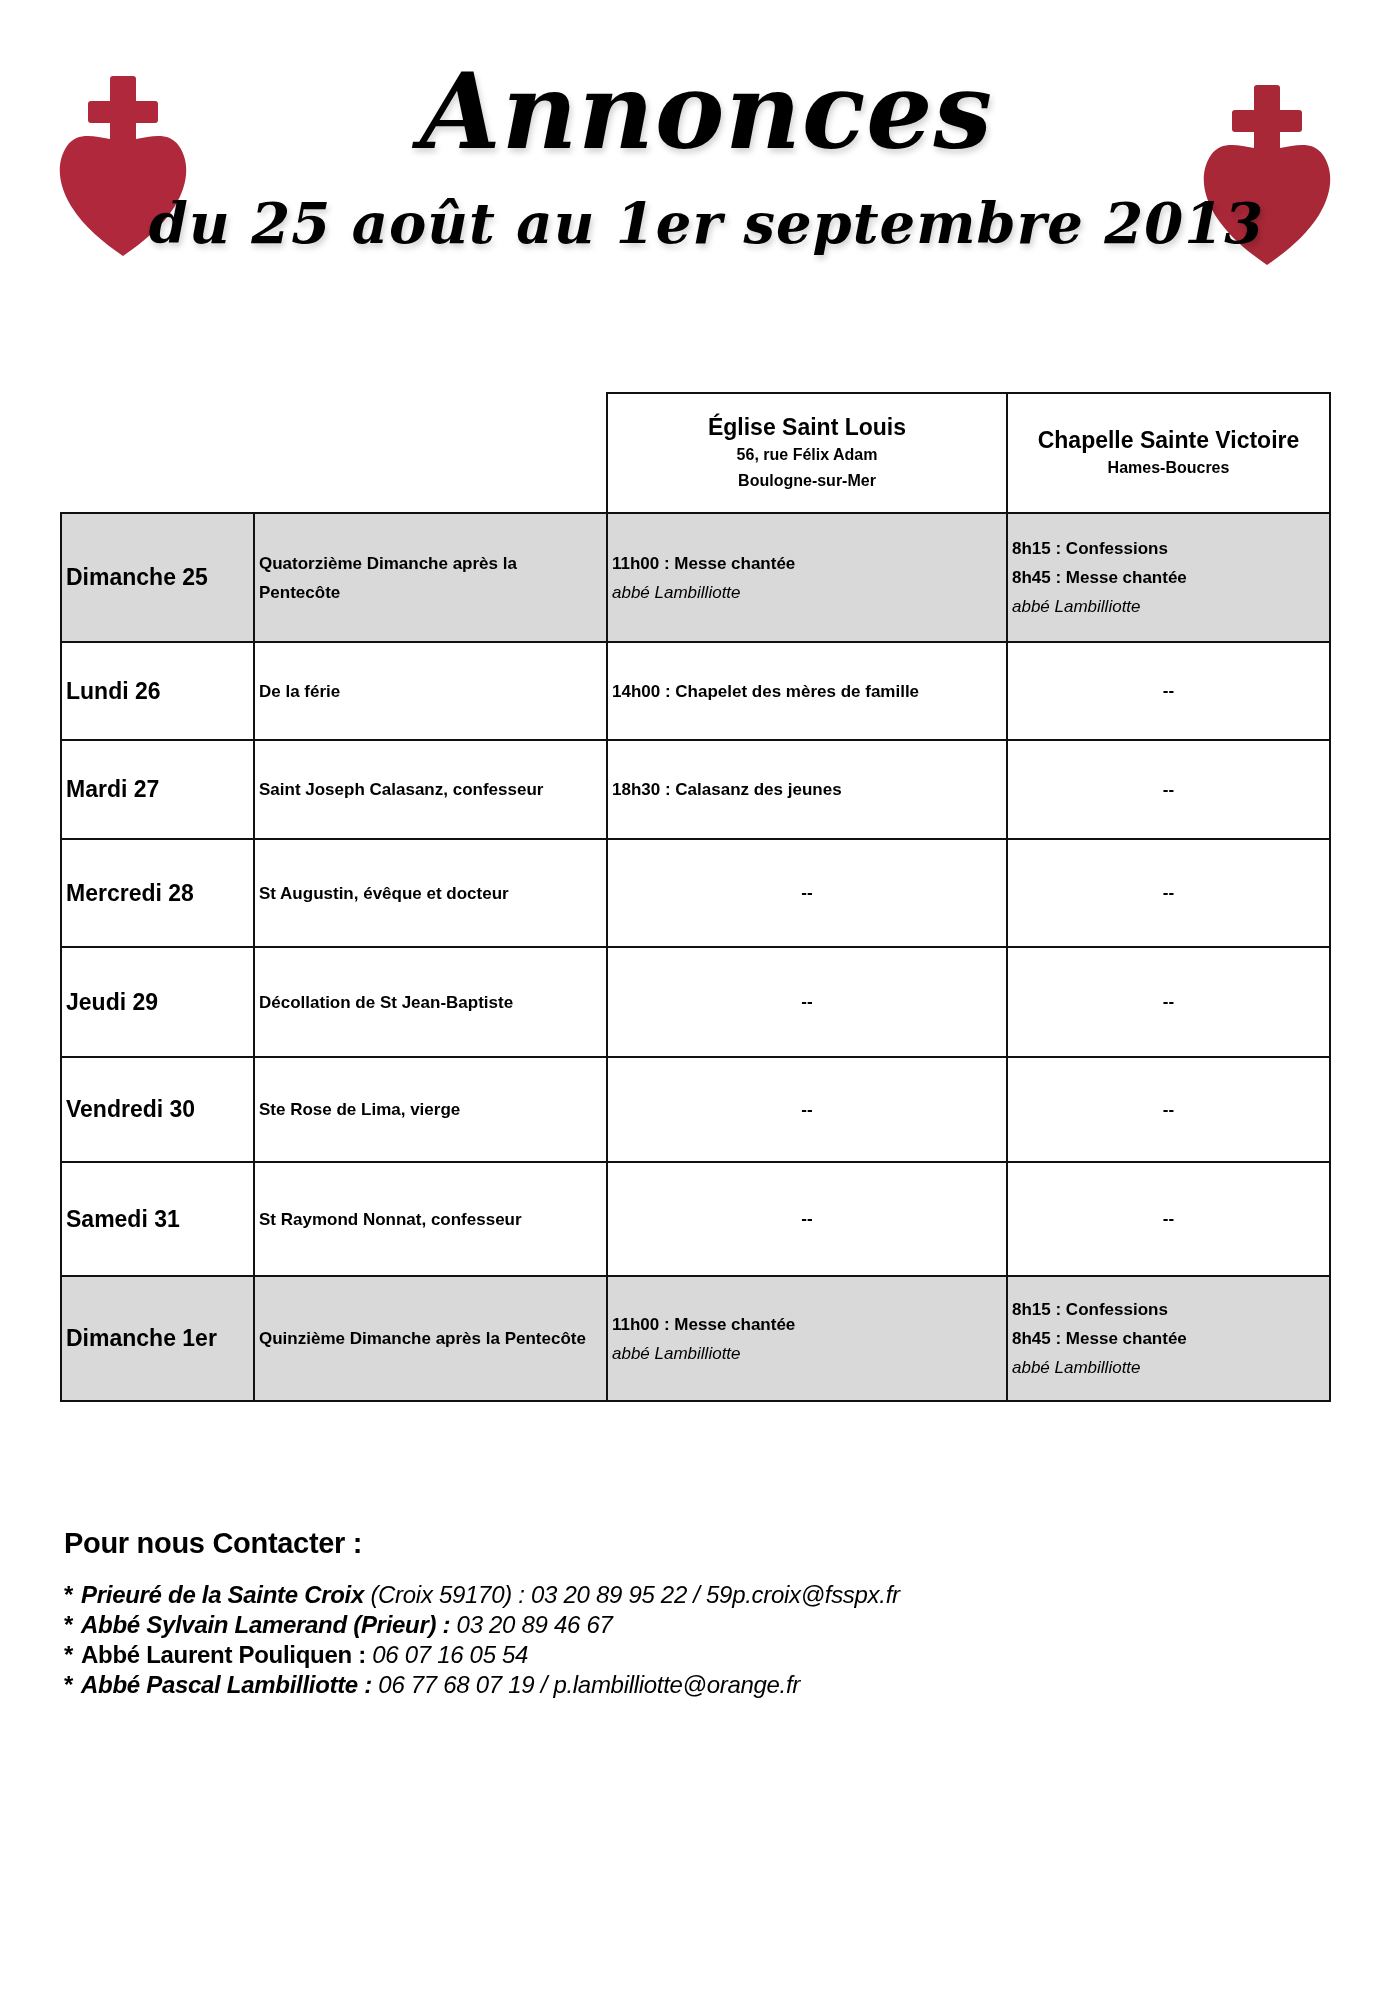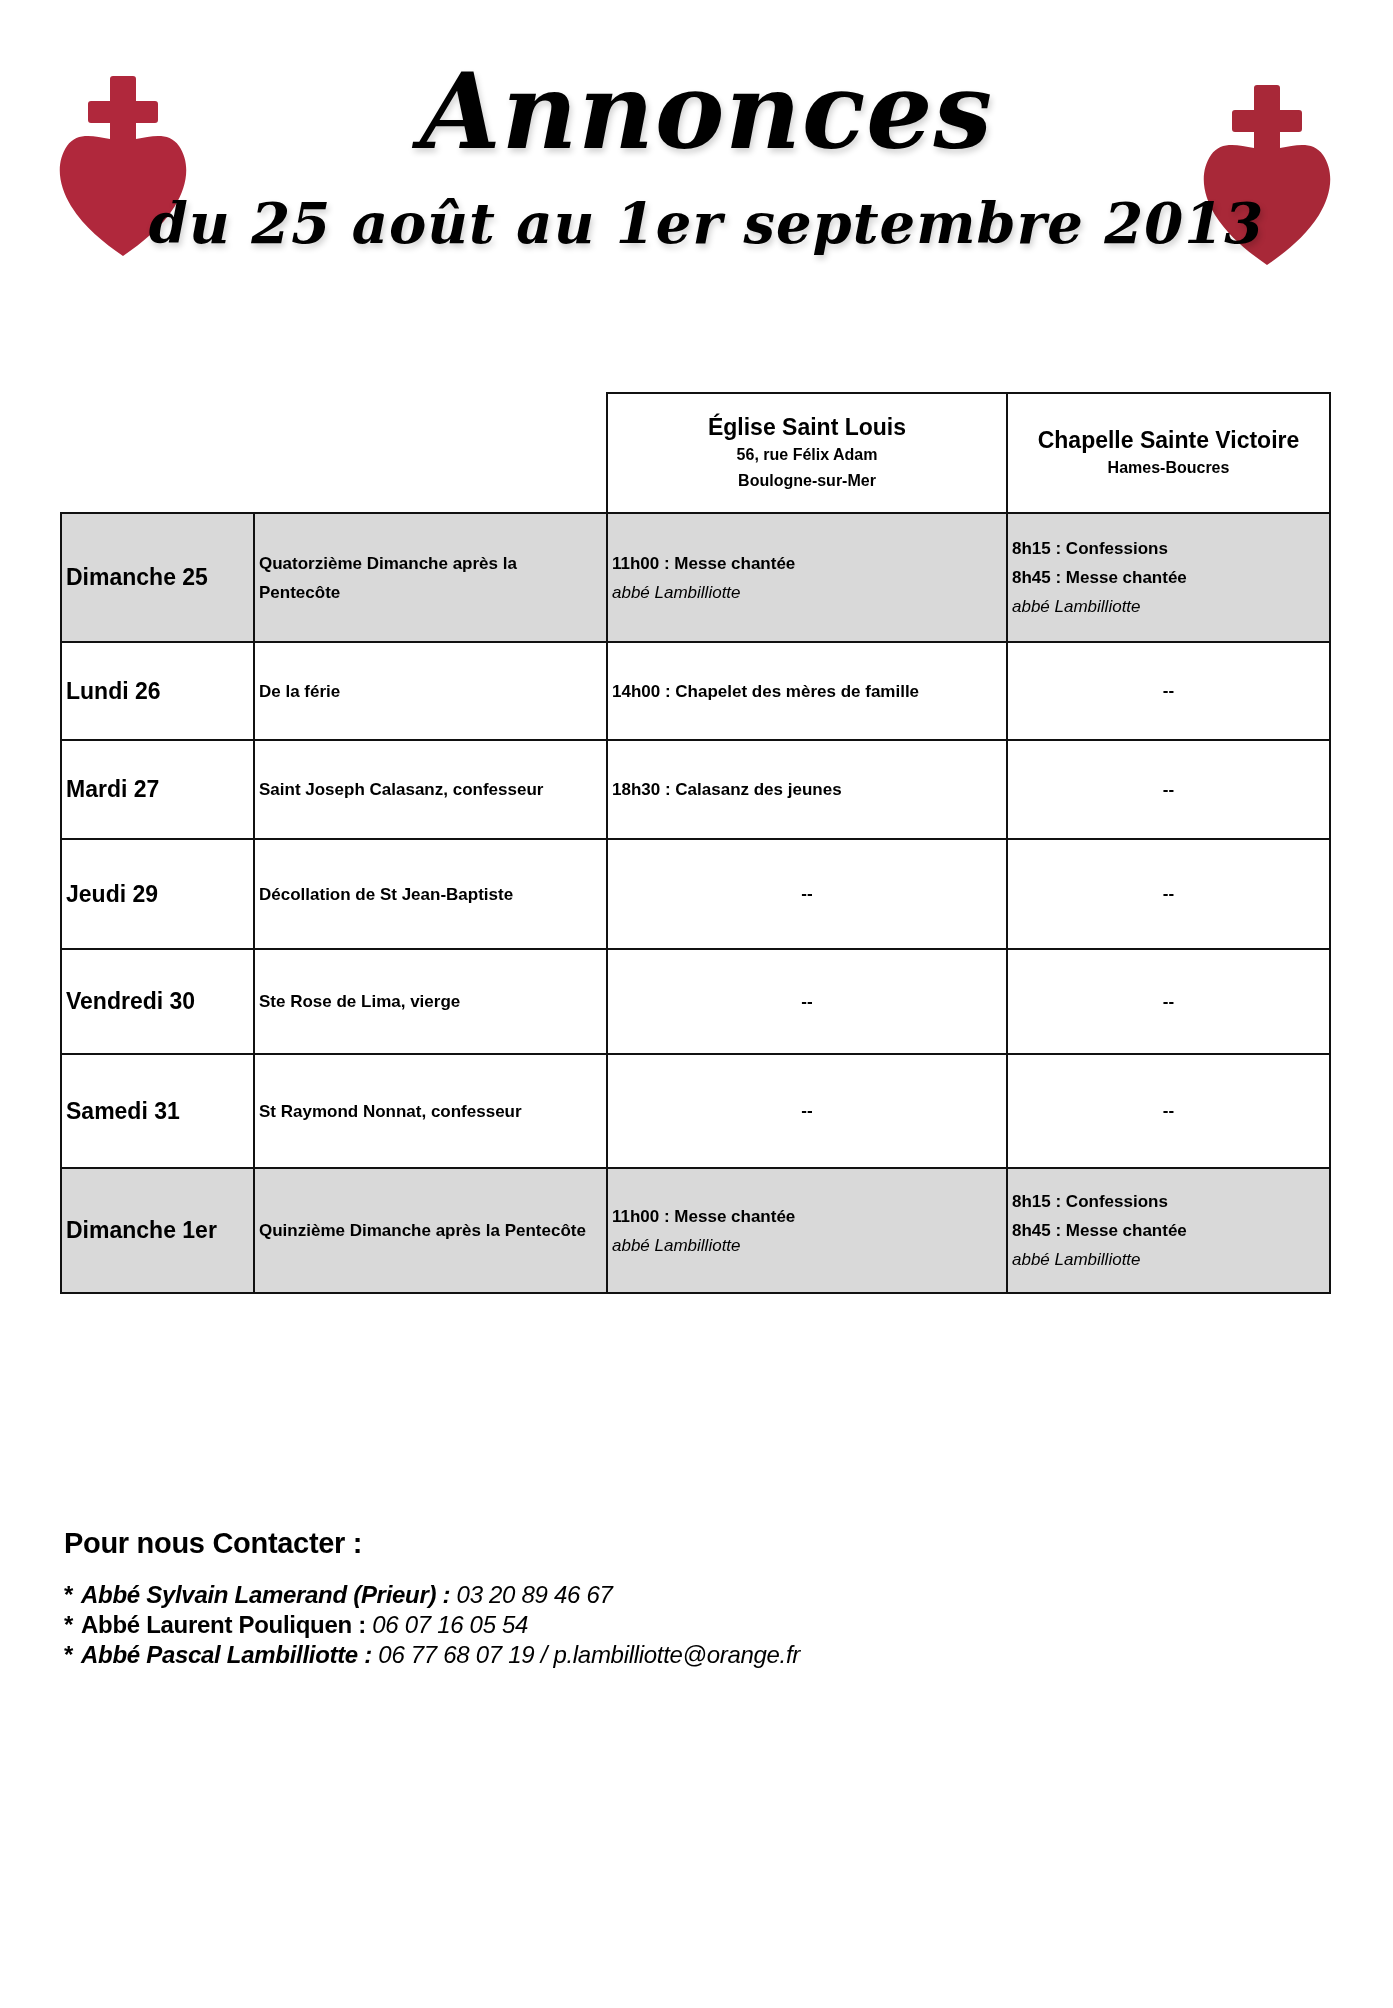--- a/index.html
+++ b/index.html
@@ -119,20 +119,26 @@
 
     <tr style="height:99px">
       <td class="day">Mardi 27</td>
       <td class="feast">Saint Joseph Calasanz, confesseur</td>
       <td class="svc">
         <span class="line">18h30 : Calasanz des jeunes</span>
       </td>
       <td class="empty">--</td>
     </tr>
 
+    <tr style="height:108px">
+      <td class="day">Mercredi 28</td>
+      <td class="feast">St Augustin, évêque et docteur</td>
+      <td class="empty">--</td>
+      <td class="empty">--</td>
+    </tr>
 
     <tr style="height:110px">
       <td class="day">Jeudi 29</td>
       <td class="feast">Décollation de St Jean-Baptiste</td>
       <td class="empty">--</td>
       <td class="empty">--</td>
     </tr>
 
     <tr style="height:105px">
       <td class="day">Vendredi 30</td>
@@ -160,20 +166,23 @@
         <span class="line">8h45 : Messe chantée</span>
         <span class="priest">abbé Lambilliotte</span>
       </td>
     </tr>
   </tbody>
 </table>
 
 <div class="contact">
   <h2>Pour nous Contacter :</h2>
   <div class="row">
+    <span class="star">*</span><span class="name-bi">Prieuré de la Sainte Croix</span><span class="detail"> (Croix 59170) : 03 20 89 95 22  / 59p.croix@fsspx.fr</span>
+  </div>
+  <div class="row">
     <span class="star">*</span><span class="name-bi">Abbé Sylvain Lamerand (Prieur) :</span><span class="detail"> 03 20 89 46 67</span>
   </div>
   <div class="row">
     <span class="star">*</span><span class="name-b">Abbé Laurent Pouliquen :</span><span class="detail"> 06 07 16 05 54</span>
   </div>
   <div class="row">
     <span class="star">*</span><span class="name-bi">Abbé Pascal Lambilliotte :</span><span class="detail"> 06 77 68 07 19 / p.lambilliotte@orange.fr</span>
   </div>
 </div>
 

